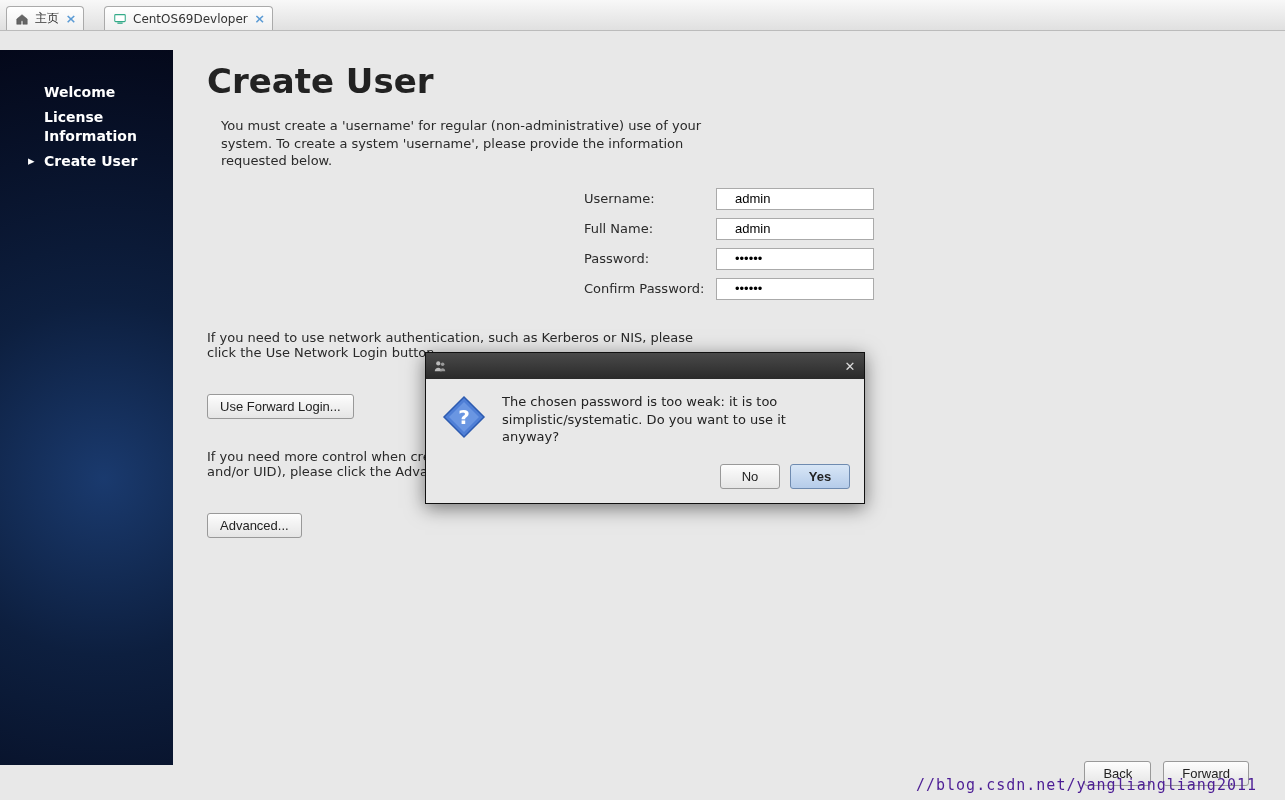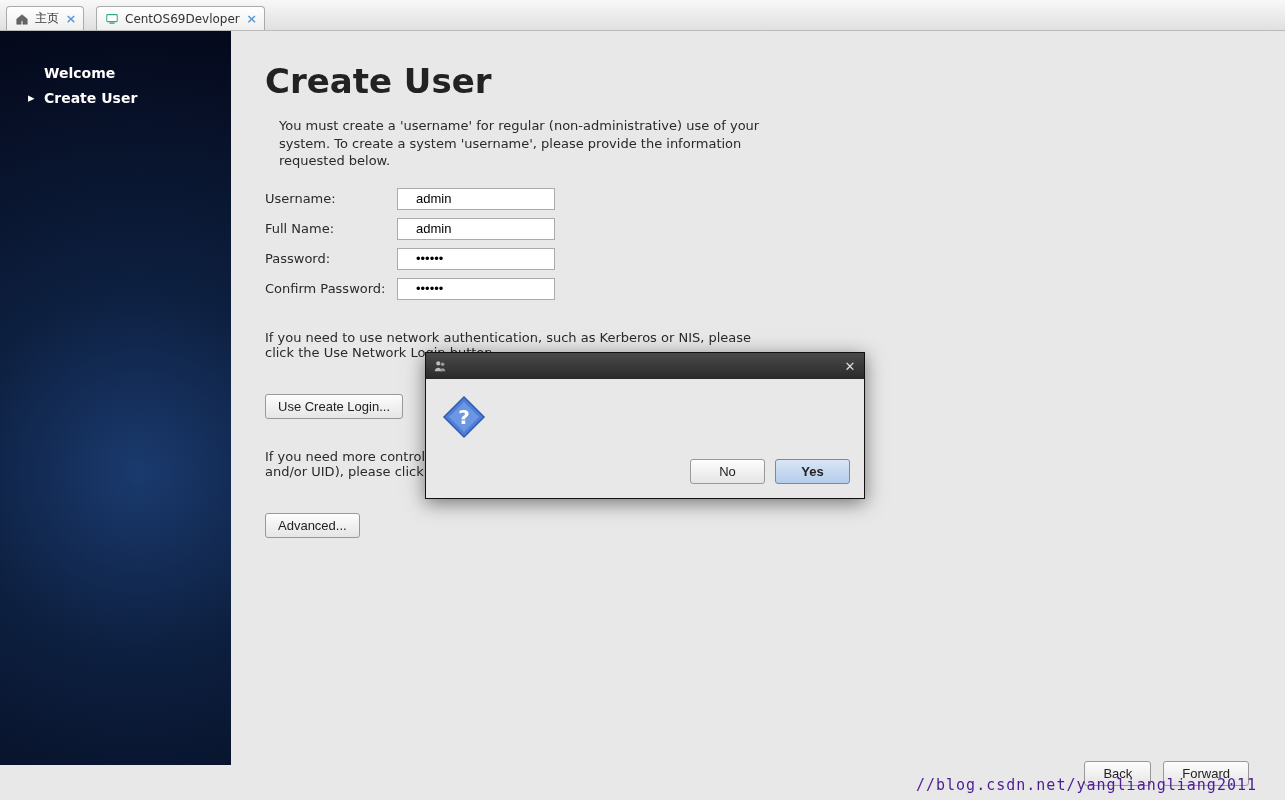--- a/index.html
+++ b/index.html
@@ -12,21 +12,21 @@
   overflow: hidden;
   position: relative;
 }
 .tabs-bar {
   height: 31px;
   background: linear-gradient(#f8f8f8, #e0e0e0);
   border-bottom: 1px solid #bbb;
   display: flex;
   align-items: flex-end;
   padding-left: 6px;
-  gap: 12px;
+  gap: 20px;
 }
 .tab {
   height: 24px;
   background: linear-gradient(#ffffff, #efefef);
   border: 1px solid #aaa;
   border-bottom: none;
   border-radius: 4px 4px 0 0;
   display: flex;
   align-items: center;
   padding: 0 6px 0 8px;
@@ -40,26 +40,27 @@
 .tab .tab-close {
   width:12px; height:12px; display:flex; align-items:center; justify-content:center;
   color:#5b9bd5; font-weight:bold; font-size:13px; cursor:pointer;
 }
 .main-area {
   display: flex;
   height: 734px;
   background: #e8e8e8;
 }
 .sidebar {
-  width: 231px;
+  width: 173px;
   background: radial-gradient(circle at 60% 60%, #1a3a6e 0%, #0d1f3f 40%, #04081a 100%);
   color: #fff;
   padding: 30px 10px 0 0;
   font-weight: bold;
   font-size: 14px;
+  margin-top: 19px;
 }
 .sidebar-item {
   padding: 3px 10px 3px 44px;
   line-height: 1.35;
   position: relative;
   cursor: default;
 }
 .sidebar-item.active::before {
   content: "▸";
   position: absolute;
@@ -74,21 +75,21 @@
   background: #e8e8e8;
   position: relative;
 }
 h1 {
   font-size: 34px;
   font-weight: bold;
   color: #222;
   margin-bottom: 16px;
 }
 .desc { line-height: 1.35; margin-bottom: 18px; max-width: 520px; margin-left: 14px; }
-.form-row { display:flex; align-items:center; margin-bottom: 8px; }
+.form-row { display:flex; align-items:center; margin-bottom: 8px; justify-content: center; }
 .form-row label { width: 132px; }
 .form-row input {
   width: 158px; height: 22px;
   border: 1px solid #aaa; background:#fff;
   padding: 2px 18px; font-size:13px;
 }
 .section { margin-top: 30px; max-width: 500px; }
 .btn {
   background: linear-gradient(#fdfdfd, #e5e5e5);
   border: 1px solid #999;
@@ -140,21 +141,21 @@
   display:flex; gap: 14px;
   padding: 14px 18px 10px 14px;
   color:#222;
 }
 .q-icon { width:48px; height:48px; flex-shrink:0; }
 .dialog-msg { line-height:1.35; }
 .dialog-buttons {
   display:flex; justify-content:flex-end; gap:10px;
   padding: 8px 14px 14px 14px;
 }
-.dialog-buttons .btn { width: 75px; text-align:center; }
+.dialog-buttons .btn { width: 60px; text-align:center; }
 .dialog-buttons .btn.primary {
   background: linear-gradient(#d8e6f6, #b5ccea);
   border-color:#6f8bb0;
   font-weight:bold;
 }
 </style>
 </head>
 <body>
 
 <div class="tabs-bar">
@@ -175,20 +176,21 @@
         </svg>
     </span>
     <span>CentOS69Devloper</span>
     <span class="tab-close">×</span>
   </div>
 </div>
 
 <div class="main-area">
   <div class="sidebar">
     <div class="sidebar-item">Welcome</div>
+    <div class="sidebar-item" style="max-width:160px;">License Information</div>
     <div class="sidebar-item active">Create User</div>
   </div>
 
   <div class="content">
     <h1>Create User</h1>
     <p class="desc">You must create a 'username' for regular (non-administrative) use of your system.  To create a system 'username', please provide the information requested below.</p>
 
     <div class="form-row">
       <label>Username:</label>
       <input type="text" value="admin" style="">
@@ -201,21 +203,21 @@
       <label>Password:</label>
       <input type="text" value="••••••" style="">
     </div>
     <div class="form-row">
       <label>Confirm Password:</label>
       <input type="text" value="••••••" style="">
     </div>
 
     <div class="section">
       <p style="margin-bottom:34px;">If you need to use network authentication, such as Kerberos or NIS, please click the Use Network Login button.</p>
-      <button class="btn">Use Create Login...</button>
+      <button class="btn">Use Forward Login...</button>
     </div>
 
     <div class="section">
       <p style="margin-bottom:34px;">If you need more control when creating the user (specifying home directory, and/or UID), please click the Advanced button.</p>
       <button class="btn">Advanced...</button>
     </div>
   </div>
 </div>
 
 <div class="footer">
@@ -238,18 +240,19 @@
     <span class="dialog-close">✕</span>
   </div>
   <div class="dialog-body">
     <div class="q-icon">
       <svg viewBox="0 0 48 48" width="48" height="48">
         <polygon points="24,4 44,24 24,44 4,24" fill="#4f7fd6" stroke="#2d5bb0" stroke-width="1.5"></polygon>
         <polygon points="24,9 39,24 24,39 9,24" fill="#6a96e2"></polygon>
         <text x="24" y="31" text-anchor="middle" font-size="20" font-weight="bold" fill="#fff">?</text>
       </svg>
     </div>
+    <div class="dialog-msg">The chosen password is too weak: it is too simplistic/systematic. Do you want to use it anyway?</div>
   </div>
   <div class="dialog-buttons">
     <button class="btn">No</button>
     <button class="btn primary">Yes</button>
   </div>
 </div>
 
 </body></html>

